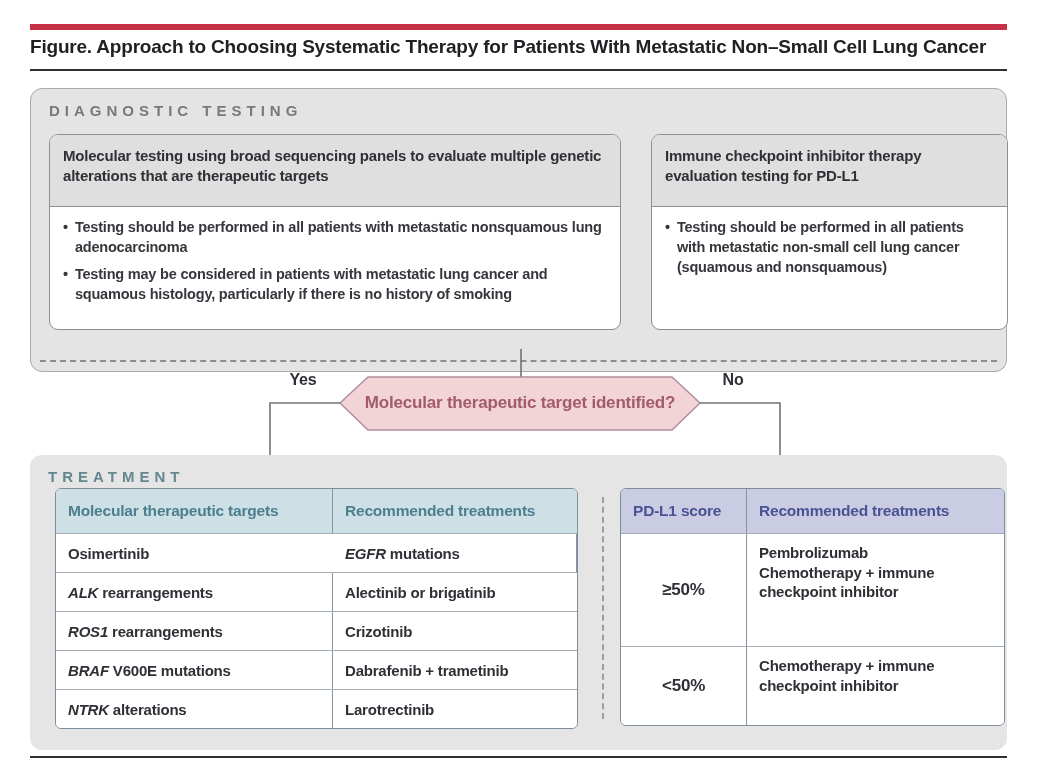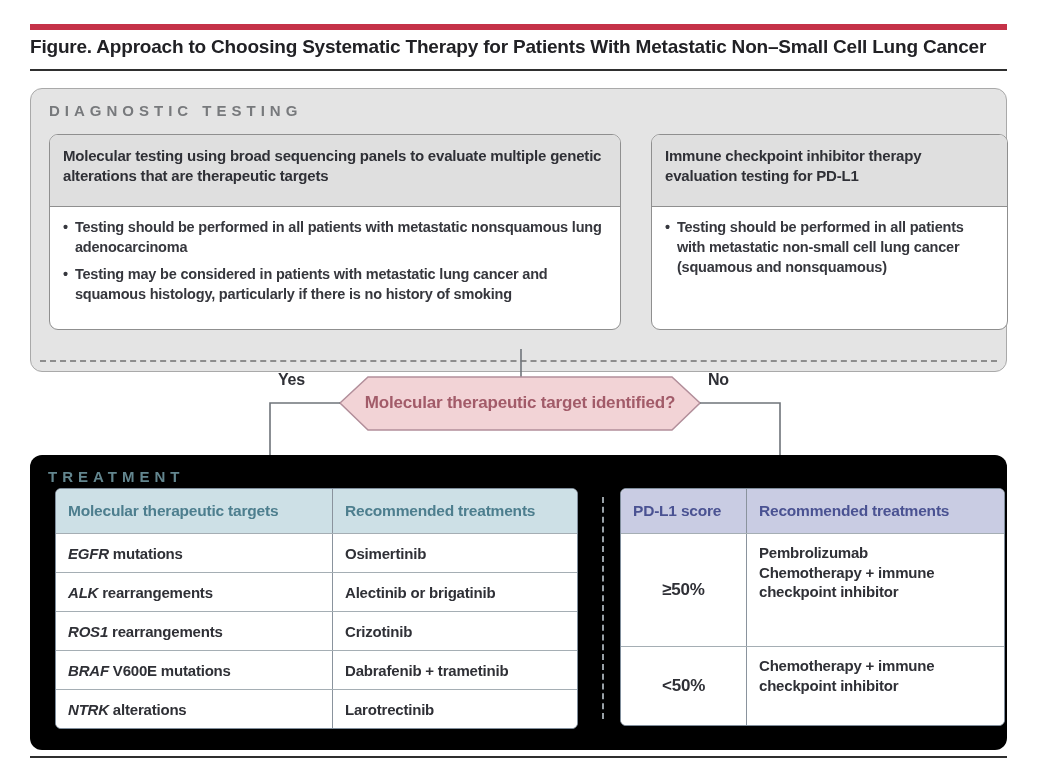--- a/index.html
+++ b/index.html
@@ -34,26 +34,26 @@
   .bullet-row{display:flex;gap:7px;margin-bottom:7px;font-size:14.5px;
         font-weight:bold;line-height:1.38;color:#36373d;}
   .bullet-glyph{flex:0 0 auto;}
 
   
   .flow-svg{left:0;top:345px;width:1037px;height:150px;}
   .question-text{left:355px;top:383px;width:330px;height:40px;display:flex;
         align-items:center;justify-content:center;text-align:center;
         font-size:17px;font-weight:bold;color:#a25b69;}
   .yes-label,.no-label{top:371px;width:50px;font-size:16px;font-weight:bold;
-        color:#2f3036;text-align:left;}
+        color:#2f3036;text-align:center;}
   .yes-label{left:278px;}
   .no-label{left:708px;}
 
   
-  .treat{left:30px;top:455px;width:977px;height:295px;background:#000000;
+  .treat{left:30px;top:455px;width:977px;height:295px;background:#e5e5e5;
         border-radius:12px;box-sizing:border-box;}
   .treat .section-label{color:#63868f;}
   .ttable{position:absolute;top:33px;background:#ffffff;border:1.5px solid #7f8d9b;
         border-radius:6px;box-sizing:border-box;overflow:hidden;font-size:15px;}
   .ttable.targets{left:25px;width:523px;}
   .ttable.pdl1{left:590px;width:385px;}
   .trow{display:grid;}
   .targets .trow{grid-template-columns:277px 1fr;}
   .pdl1 .trow{grid-template-columns:126px 1fr;}
   .thead{height:44px;}
@@ -137,22 +137,22 @@
 
   <div class="abs treat">
     <div class="section-label">TREATMENT</div>
 
     <div class="ttable targets">
       <div class="trow thead">
         <div class="cell first">Molecular therapeutic targets</div>
         <div class="cell">Recommended treatments</div>
       </div>
       <div class="trow body">
+        <div class="cell drug">Osimertinib</div>
         <div class="cell first"><span class="gene">EGFR</span><span class="target-rest"> mutations</span></div>
-        <div class="cell drug">Osimertinib</div>
       </div>
       <div class="trow body">
         <div class="cell first"><span class="gene">ALK</span><span class="target-rest"> rearrangements</span></div>
         <div class="cell drug">Alectinib or brigatinib</div>
       </div>
       <div class="trow body">
         <div class="cell first"><span class="gene">ROS1</span><span class="target-rest"> rearrangements</span></div>
         <div class="cell drug">Crizotinib</div>
       </div>
       <div class="trow body">

